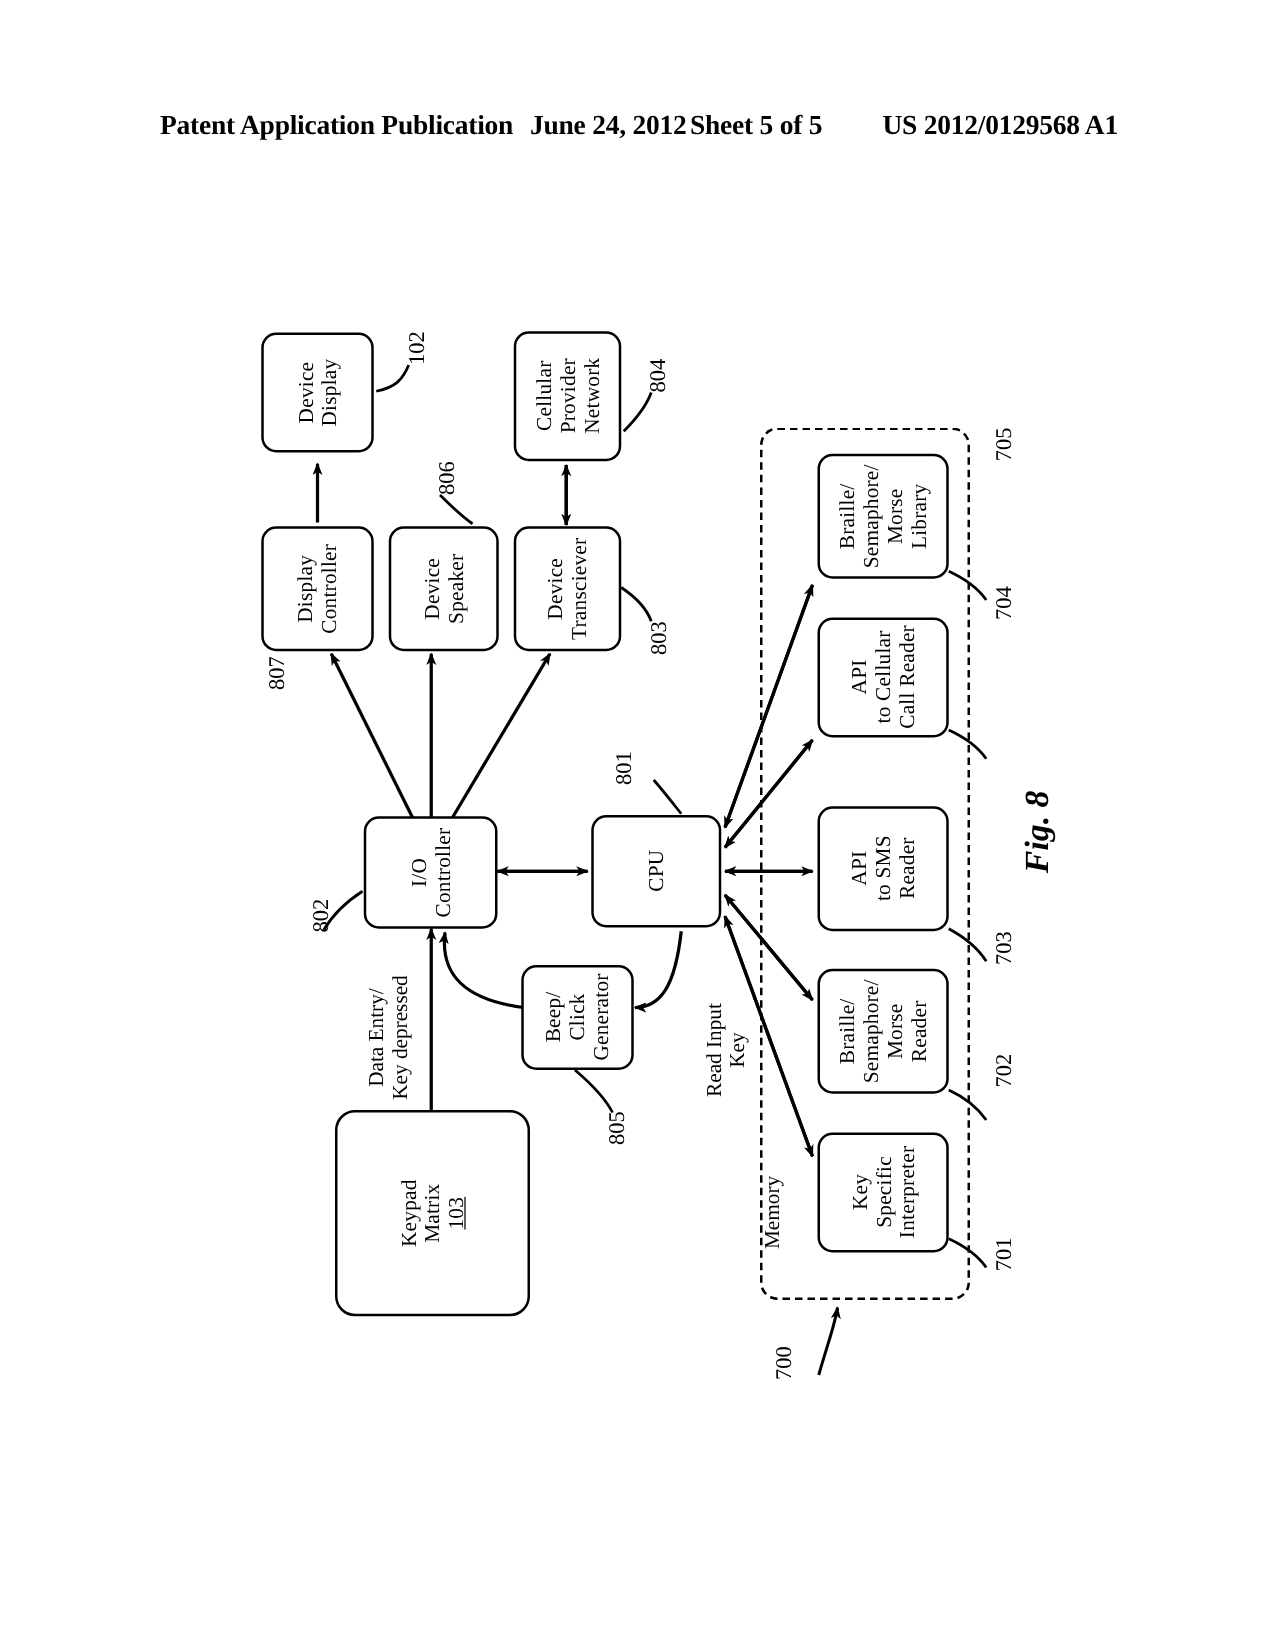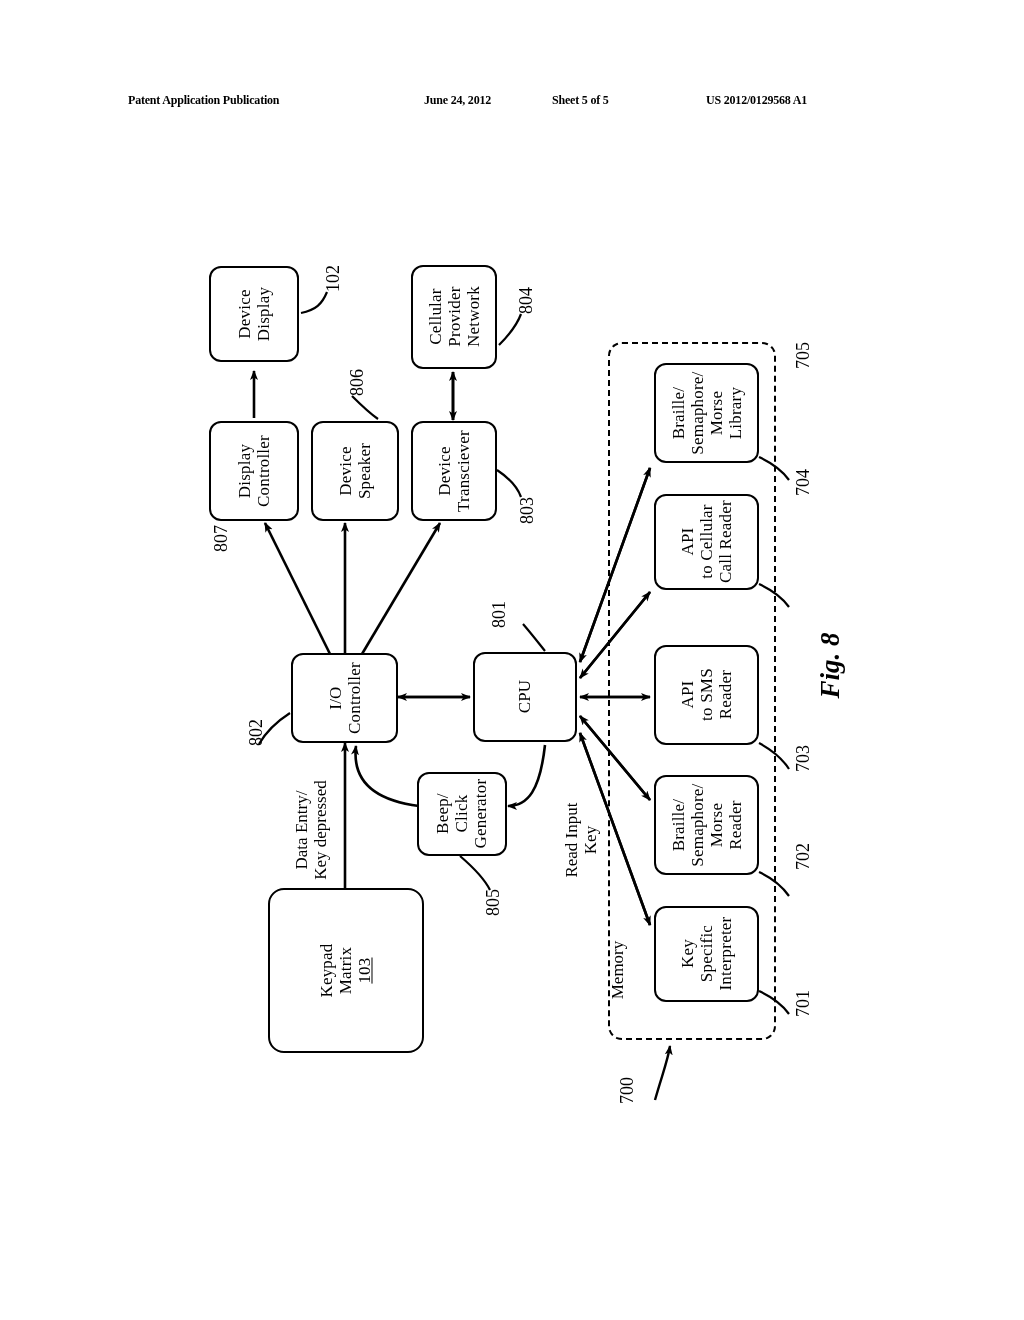--- a/index.html
+++ b/index.html
@@ -20,21 +20,21 @@
   #page-header {
     position: absolute;
     top: 86px;
     left: 0;
     width: 1024px;
     height: 28px;
     display: flex;
     align-items: center;
     font-family: "Liberation Serif", serif;
     font-weight: bold;
-    font-size: 12px;
+    font-size: 22px;
     letter-spacing: -0.2px;
   }
   #page-header .hdr-left   { position: absolute; left: 128px; }
   #page-header .hdr-mid    { position: absolute; left: 424px; }
   #page-header .hdr-sheet  { position: absolute; left: 552px; }
   #page-header .hdr-right  { position: absolute; left: 706px; }
 
   
   #diagram {
     position: absolute;

